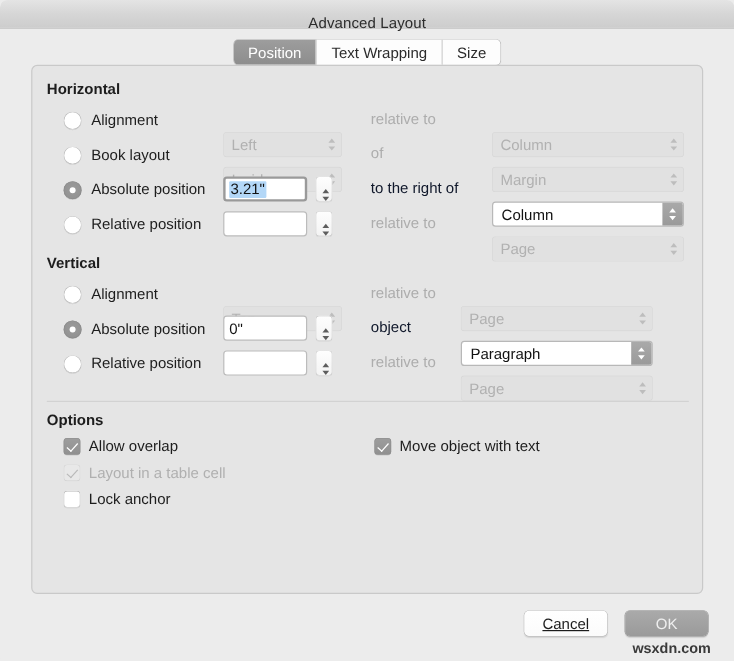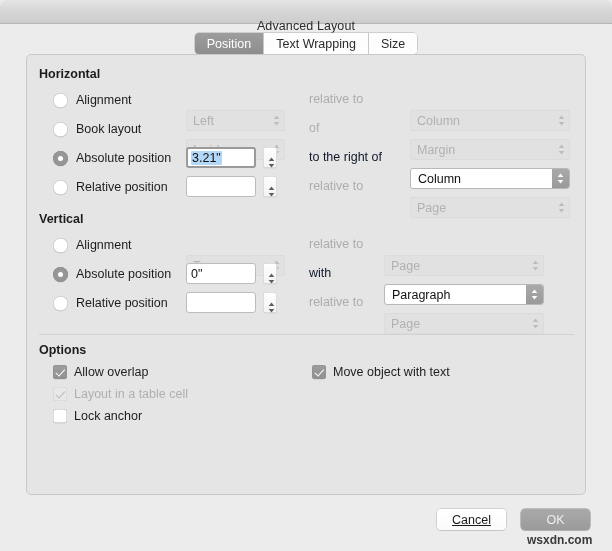--- a/index.html
+++ b/index.html
@@ -25,21 +25,21 @@
   
   .titlebar {
     position: absolute; left: 0; top: 0;
     width: 612px; height: 24px;
     background: linear-gradient(to bottom, #e4e4e4 0%, #d6d6d6 50%, #cdcdcd 100%);
     border-bottom: 1px solid #b6b6b6;
     border-radius: 6px 6px 0 0;
     box-sizing: border-box;
   }
   .titlebar-title {
-    position: absolute; left: 0; top: 15px;
+    position: absolute; left: 0; top: 8px;
     width: 612px; line-height: 23px;
     text-align: center;
     font-size: 12.5px;
     color: #2c2c2c;
     letter-spacing: 0.1px;
   }
 
   
   .tabbar {
     position: absolute; left: 0; top: 33px;
@@ -455,21 +455,21 @@
       <span>0"</span>
     </div>
     <div class="stepper" style="left:236px; top:208px;">
       <div class="chev">
         <svg width="9" height="13" viewBox="0 0 9 13">
             <path d="M4.5 1.5 L7.3 5 L1.7 5 Z" fill="currentColor"></path>
             <path d="M4.5 11.5 L7.3 8 L1.7 8 Z" fill="currentColor"></path>
           </svg>
       </div>
     </div>
-    <div class="midlabel active" style="left:282px; top:208px;">with</div>
+    <div class="midlabel active" style="left:282px; top:208px;">object</div>
     <div class="combo enabled" style="left:357px; top:208px; width:160px;">
       <div class="cval">Paragraph</div>
       <div class="cbtn">
         <svg width="9" height="13" viewBox="0 0 9 13">
             <path d="M4.5 1.5 L7.3 5 L1.7 5 Z" fill="currentColor"></path>
             <path d="M4.5 11.5 L7.3 8 L1.7 8 Z" fill="currentColor"></path>
           </svg>
       </div>
     </div>
 

